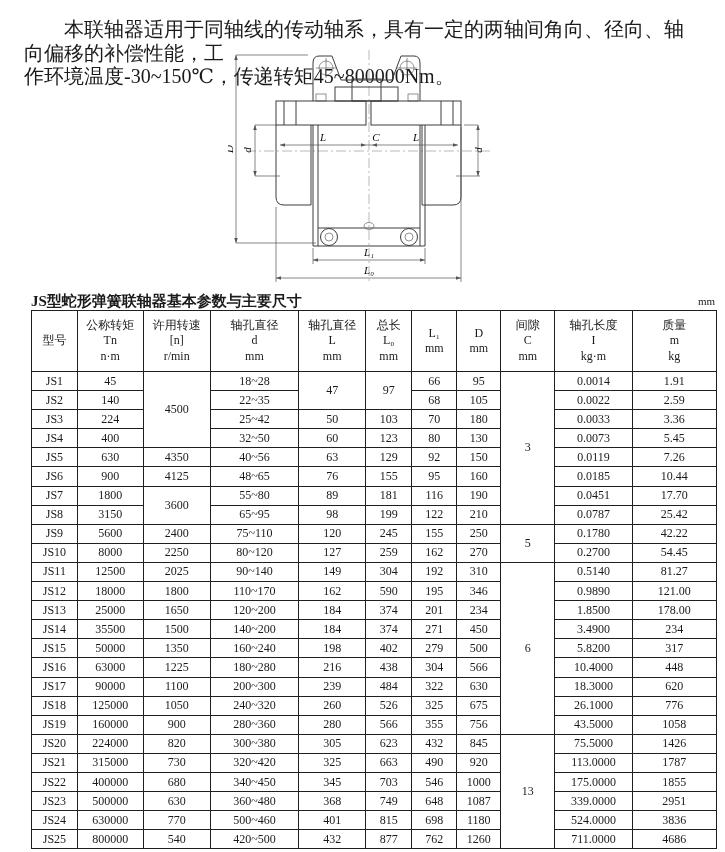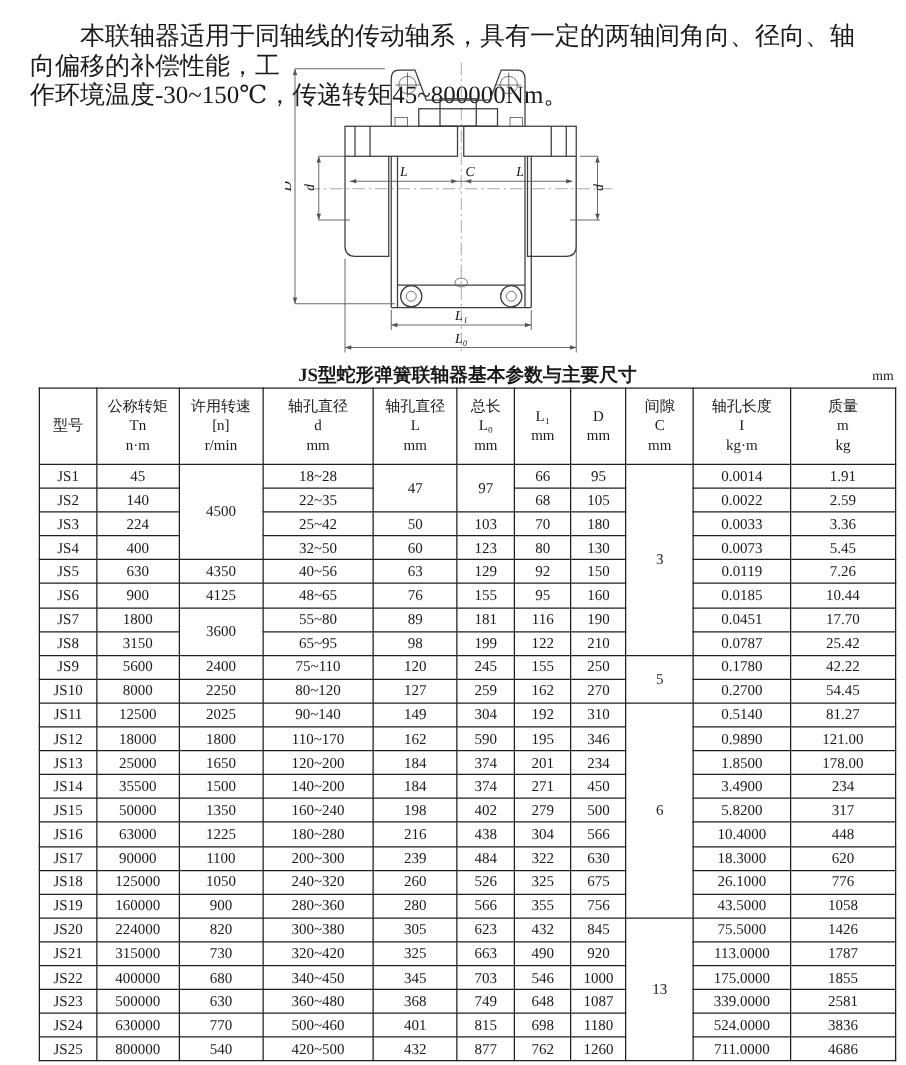--- a/index.html
+++ b/index.html
@@ -11,21 +11,21 @@
   .intro{
     position:absolute;top:6px;left:12px;width:672px;
     font-size:20px;line-height:23.5px;text-indent:2em;
     white-space:pre-line;margin:12px;
   }
   .drawing{position:absolute;left:228px;top:50px;width:272px;height:242px;}
   .caption-row{
     position:absolute;top:292px;left:31px;width:686px;height:18px;
   }
   .caption-row h3{
-    margin:0;text-align:center;font-size:15px;font-weight:bold;line-height:18px;
+    margin:0;font-size:15px;font-weight:bold;line-height:18px;
   }
   .unit-note{
     position:absolute;right:2px;top:4px;font-size:11px;line-height:11px;
   }
   table.params{
     position:absolute;top:310px;left:31px;width:686px;
     border-collapse:collapse;table-layout:fixed;
   }
   table.params th,table.params td{
     border:1px solid #1f1f1f;text-align:center;vertical-align:middle;
@@ -506,21 +506,21 @@
         <tr>
           <td>JS23</td>
           <td>500000</td>
           <td>630</td>
           <td>360~480</td>
           <td>368</td>
           <td>749</td>
           <td>648</td>
           <td>1087</td>
           <td>339.0000</td>
-          <td>2581</td>
+          <td>2951</td>
         </tr>
         <tr>
           <td>JS24</td>
           <td>630000</td>
           <td>770</td>
           <td>500~460</td>
           <td>401</td>
           <td>815</td>
           <td>698</td>
           <td>1180</td>

